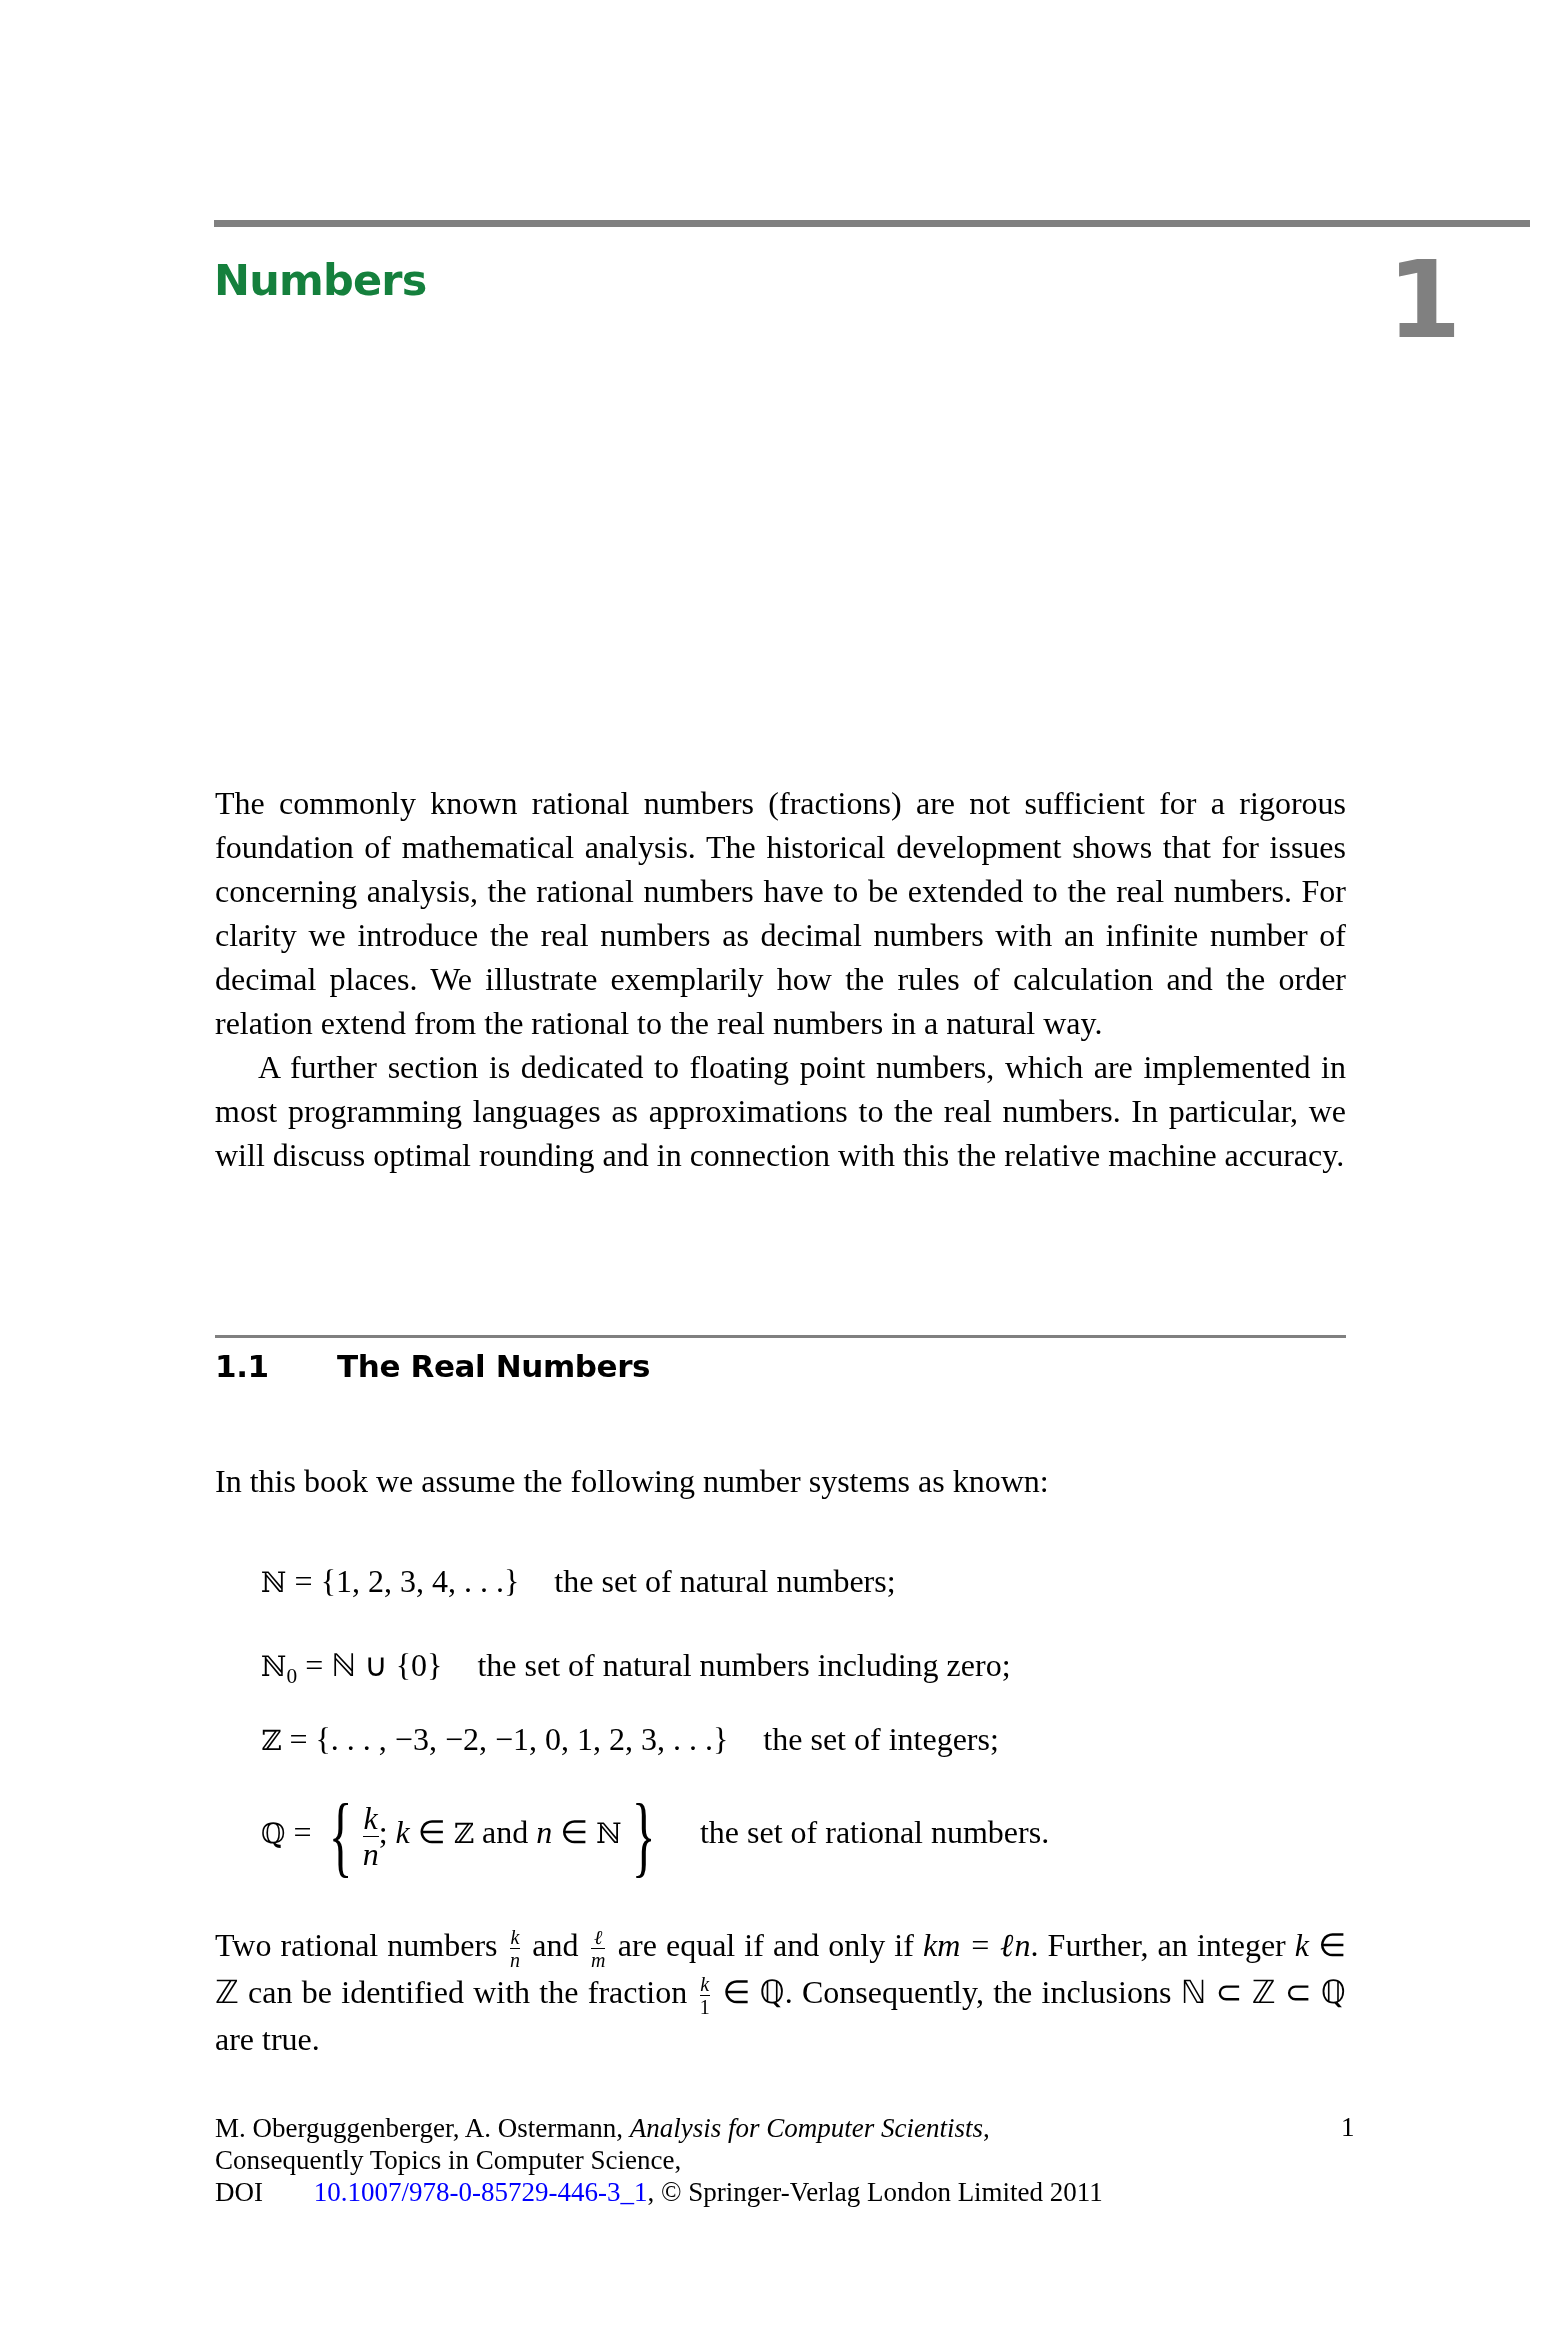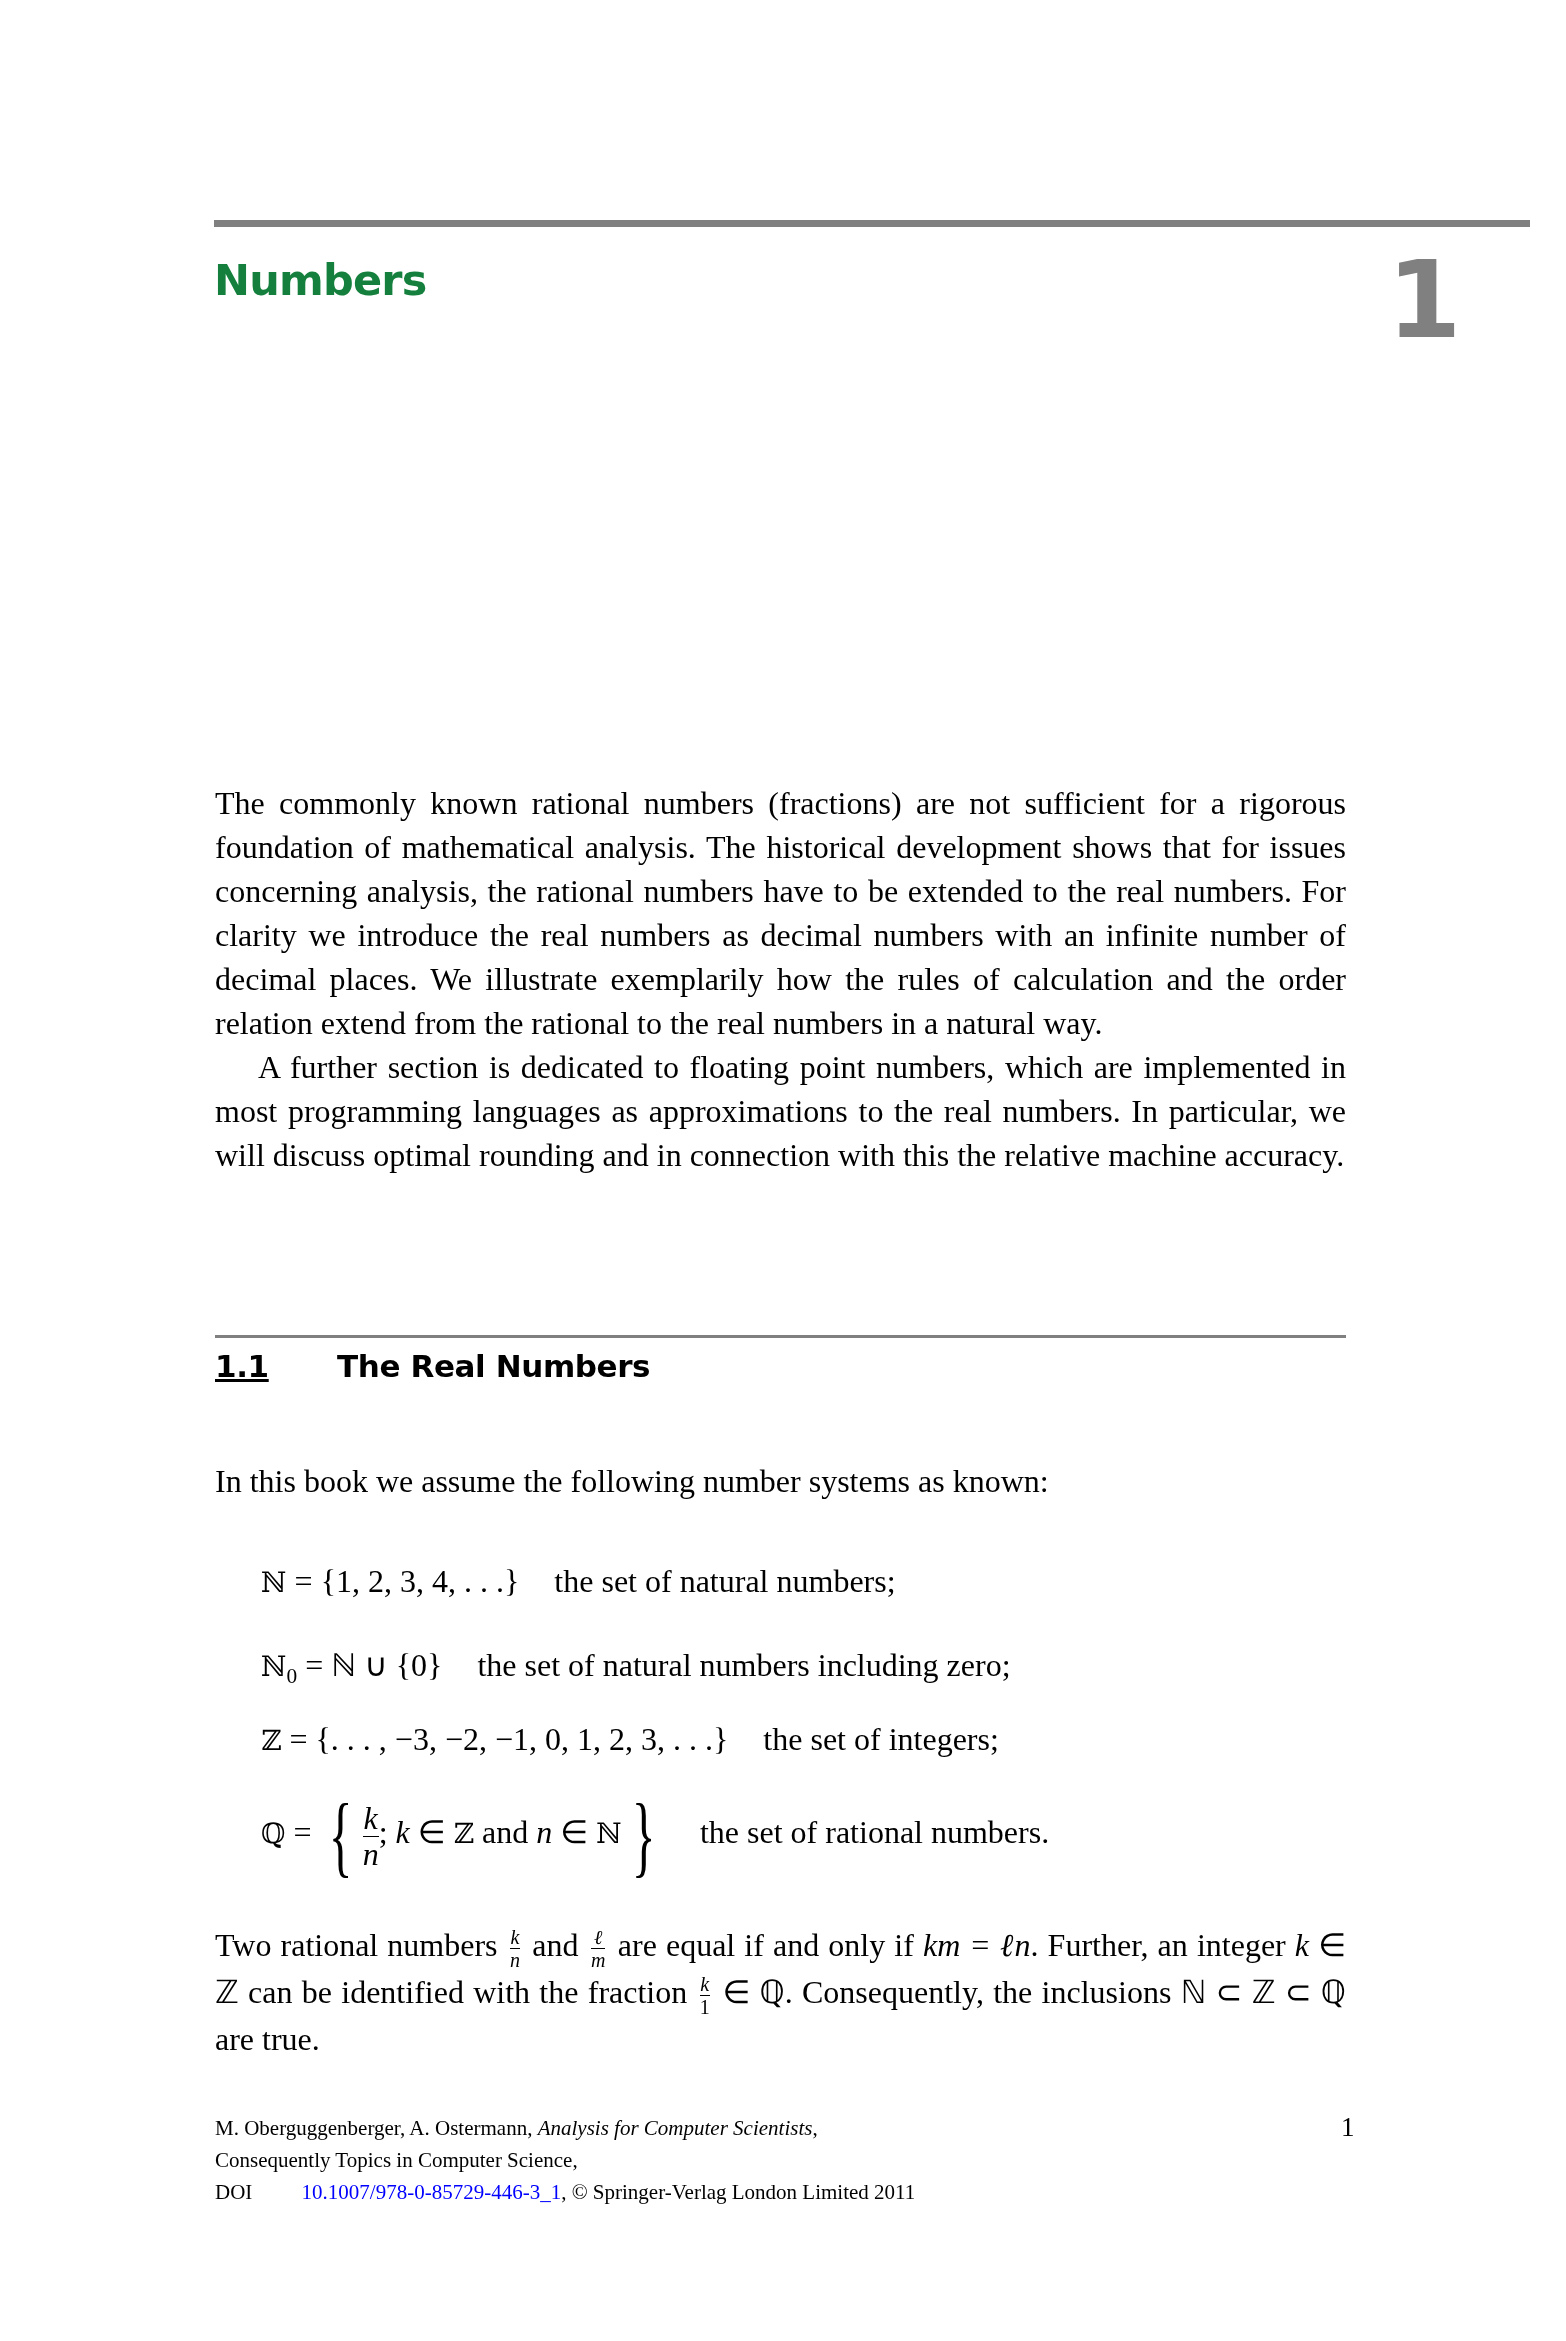--- a/index.html
+++ b/index.html
@@ -7,37 +7,37 @@
   .abs { position:absolute; }
   .rule-top { left:214px; top:220px; width:1316px; height:7.4px; background:#808080; }
   .chapter-title { left:214px; top:255px; font-family:"DejaVu Sans", sans-serif; font-weight:bold; font-size:43px; color:#15803d; letter-spacing:-0.8px; }
   .chapter-num { left:1387px; top:247px; font-family:"DejaVu Sans", sans-serif; font-weight:bold; font-size:107px; color:#808080; line-height:1; }
   .body-text { left:215px; width:1131px; font-size:32px; line-height:44px; text-align:justify; }
   .intro { top:781px; }
   .intro p { margin:0; }
   .intro p.indent { text-indent:43px; }
   .rule-sec { left:215px; top:1335px; width:1131px; height:3.3px; background:#808080; }
   .sec-head { left:215px; top:1348px; font-family:"DejaVu Sans", sans-serif; font-weight:bold; font-size:31px; color:#000; letter-spacing:-0.4px; }
-  .sec-num { display:inline-block; width:122px;text-decoration:underline; }
+  .sec-num { display:inline-block; width:122px; }
   .lead { top:1459px; }
   .eq { left:261px; font-size:32px; white-space:nowrap; }
   .eq .desc { margin-left:35px; }
   .bb { font-family:"DejaVu Serif", serif; font-size:28px; }
   .it { font-style:italic; }
   .sub { font-size:21.4px; vertical-align:-6.6px; }
   .frac { display:inline-block; vertical-align:middle; text-align:center; line-height:1; }
   .frac .num, .frac .den { display:block; font-style:italic; }
   .frac .bar { display:block; border-top:1.6px solid #000; margin:1.6px 0; }
   .big-brace { font-size:90px; font-weight:100; vertical-align:middle; line-height:1; transform:scaleX(0.55); display:inline-block; }
   .sfrac { display:inline-block; vertical-align:middle; text-align:center; line-height:1; font-size:20px; margin:0 3.3px; }
   .sfrac .n, .sfrac .d { display:block; font-style:italic; }
   .sfrac .d.up { font-style:normal; }
   .sfrac .b { display:block; border-top:1.2px solid #000; margin:0.8px 0; }
   .para2 { top:1923px; }
-  .footer { left:215px; top:2112px; font-size:21px; line-height:32px; }
+  .footer { left:215px; top:2112px; font-size:27px; line-height:32px; }
   .footer .doi-link { color:#0000ff;margin-left:44px; }
   .page-num { left:1341px; top:2112px; font-size:27px; }
 </style>
 </head>
 <body>
 
 <div class="abs rule-top"></div>
 <div class="abs chapter-title">Numbers</div>
 <div class="abs chapter-num">1</div>
 

